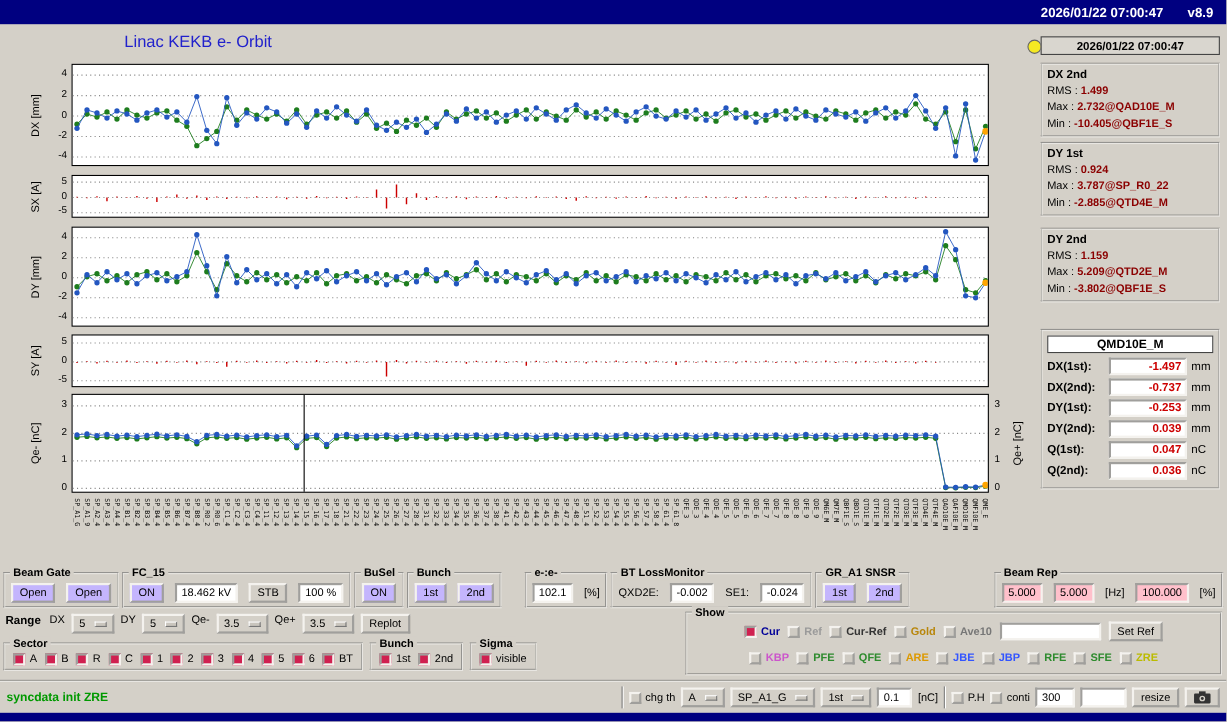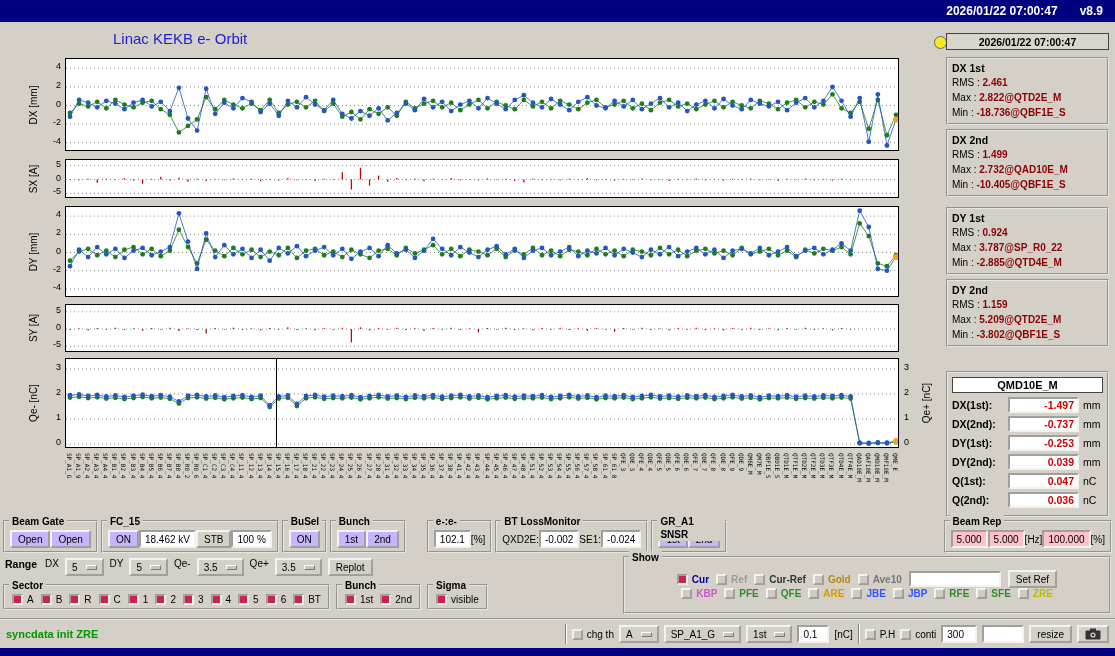--- a/index.html
+++ b/index.html
@@ -47,21 +47,21 @@
   .field.pink{background:#ffc0cb}
   .field.bold{font-weight:bold}
   .lbl{font-size:10px;white-space:nowrap}
   .dd{display:inline-flex;align-items:center;font-size:10px;padding:1px 5px;background:#d4d0c8;
     border:2px outset #f4f2ee;min-height:18px;white-space:nowrap}
   .dd-glyph{display:inline-block;width:11px;height:5px;background:#c9c5bd;margin-left:8px;
     border-top:1px solid #fff;border-left:1px solid #fff;border-bottom:1px solid #777;border-right:1px solid #777}
   .cb{display:inline-flex;align-items:center;gap:4px;font-size:10px;white-space:nowrap}
   .cb .box{width:11px;height:11px;background:#cfcbc3;border:2px outset #f4f2ee;flex:none}
   .cb.checked .box{background:#d02050;border-style:inset}
-  .grp{position:relative;border:2px groove #e8e6e2;padding:8px 5px 3px;display:flex;align-items:center;gap:0}
+  .grp{position:relative;border:2px groove #e8e6e2;padding:8px 5px 3px;display:flex;align-items:center;gap:10px}
   .grp>.gt{position:absolute;top:-7px;left:4px;padding:0 3px;background:#d4d0c8;font-size:10px;font-weight:bold;line-height:13px}
   .row1{position:absolute;left:3px;top:520px;width:1109px;display:flex;align-items:stretch;gap:3px}
   .row1 .grp:nth-child(5){margin-left:18px}
   .row1 .grp:last-child{margin-left:auto}
   .row2{position:absolute;left:5px;top:558px;height:22px;display:flex;align-items:flex-start;gap:6px}
   .range-label{font-weight:bold;font-size:10.5px;margin-right:2px}
   .showgrp{position:absolute;left:623px;top:556px;width:488px;height:58px;display:flex;flex-direction:column;
     justify-content:center;padding:7px 6px 8px}
   .show-row{display:flex;align-items:center;gap:7px}
   .show-row .cl{font-weight:bold}
@@ -985,26 +985,20 @@
     <span class="xlab" style="left: 781.615px;">QTF4E_M</span>
     <span class="xlab" style="left: 790.692px;">QAD10E_M</span>
     <span class="xlab" style="left: 799.769px;">QAF10E_M</span>
     <span class="xlab" style="left: 808.846px;">QMD10E_M</span>
     <span class="xlab" style="left: 817.923px;">QMF10E_M</span>
     <span class="xlab" style="left: 827px;">QME_E</span>
   </div>
 
 <div class="side" id="side">
   <div class="timestamp">2026/01/22 07:00:47</div>
-<div class="stat-box">
-      <div class="stat-title">DX 1st</div>
-      <div class="stat-line"><span class="stat-key">RMS : </span><span class="stat-val">2.461</span></div>
-      <div class="stat-line"><span class="stat-key">Max : </span><span class="stat-val">2.822@QTD2E_M</span></div>
-      <div class="stat-line"><span class="stat-key">Min : </span><span class="stat-val">-18.736@QBF1E_S</span></div>
-    </div>
     <div class="stat-box">
       <div class="stat-title">DX 2nd</div>
       <div class="stat-line"><span class="stat-key">RMS : </span><span class="stat-val">1.499</span></div>
       <div class="stat-line"><span class="stat-key">Max : </span><span class="stat-val">2.732@QAD10E_M</span></div>
       <div class="stat-line"><span class="stat-key">Min : </span><span class="stat-val">-10.405@QBF1E_S</span></div>
     </div>
     <div class="stat-box">
       <div class="stat-title">DY 1st</div>
       <div class="stat-line"><span class="stat-key">RMS : </span><span class="stat-val">0.924</span></div>
       <div class="stat-line"><span class="stat-key">Max : </span><span class="stat-val">3.787@SP_R0_22</span></div>

